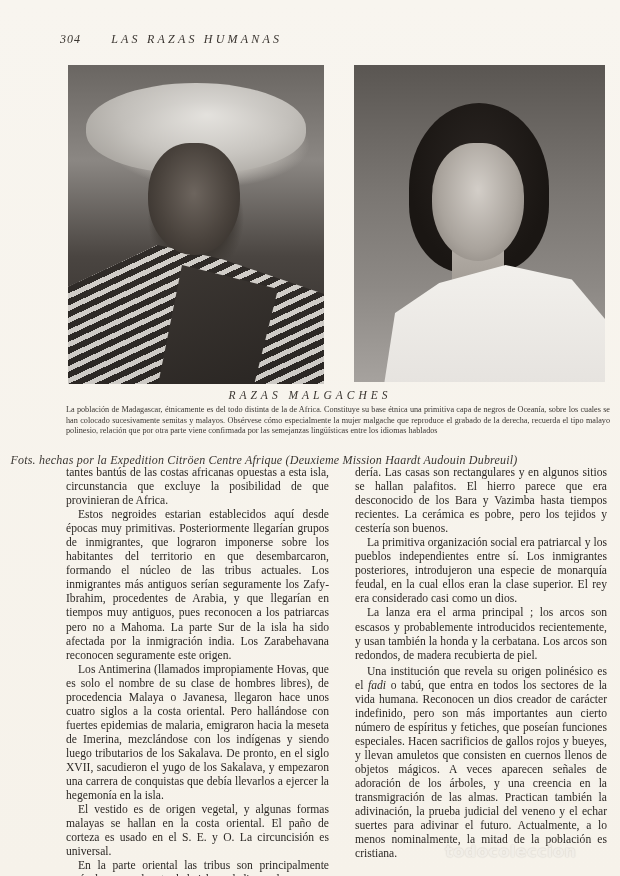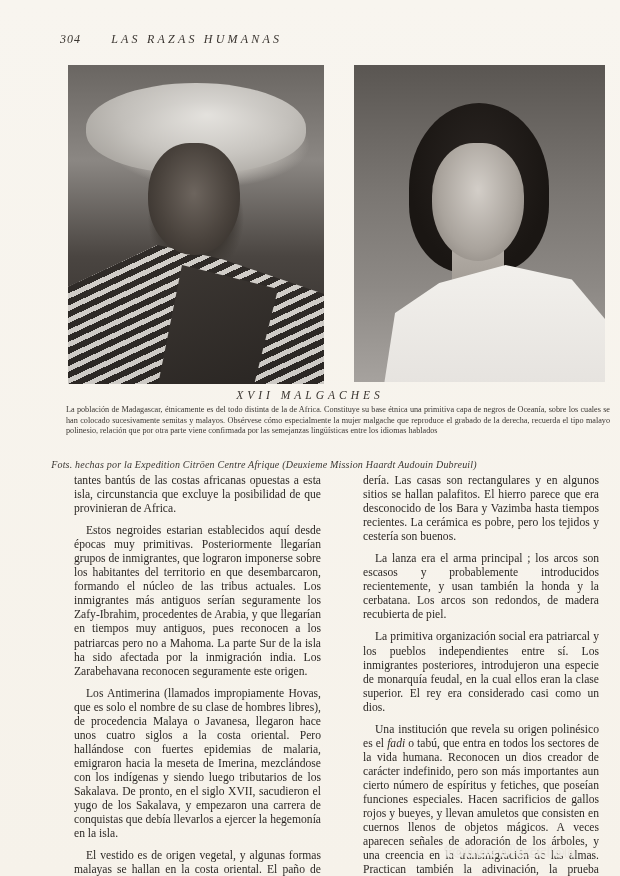--- a/index.html
+++ b/index.html
@@ -145,45 +145,44 @@
       text-align: center;
     }
     .caption-credit {
       position: absolute;
       left: 0;
       width: 528px;
       top: 453px;
       text-align: center;
       font-family: "Liberation Serif", "DejaVu Serif", serif;
       font-style: italic;
-      font-size: 10px;
+      font-size: 12px;
       color: #3a3632;
       letter-spacing: 0.2px;
-      margin-top: 6px;
     }
     .col {
       position: absolute;
       top: 466px;
       font-family: "Liberation Serif", "DejaVu Serif", serif;
       font-size: 11.6px;
       line-height: 14.05px;
       color: #2c2825;
       text-align: justify;
       hyphens: manual;
     }
     .col-left {
       left: 66px;
       width: 263px;
     }
     .col-right {
       left: 355px;
       width: 252px;
     }
     .col p {
-      margin: 8px;
+      margin: 0;
       text-indent: 0;
     }
     .col p.indent {
       text-indent: 12px;
     }
     .col p.tight {
       margin-top: 2px;
     }
     .col em {
       font-style: italic;
@@ -218,38 +217,38 @@
     <div class="face"></div>
   </div>
 
   <div class="photo photo-right" title="Retrato de mujer malgache con peinado oscuro y prenda blanca">
     <div class="hair"></div>
     <div class="neck"></div>
     <div class="garment"></div>
     <div class="face"></div>
   </div>
 
-  <div class="caption-title">XVII MALGACHES</div>
+  <div class="caption-title">RAZAS MALGACHES</div>
 
   <div class="caption-body">
     <span>La población de Madagascar, étnicamente es del todo distinta de la de Africa. Constituye su base étnica una primitiva capa de negros de Oceanía, sobre los cuales se han colocado sucesivamente semitas y malayos. Obsérvese cómo especialmente la mujer malgache que reproduce el grabado de la derecha, recuerda el tipo malayo polinesio, relación que por otra parte viene confirmada por las semejanzas lingüísticas entre los idiomas hablados</span>
   </div>
 
   <div class="caption-credit">Fots. hechas por la Expedition Citröen Centre Afrique (Deuxieme Mission Haardt Audouin Dubreuil)</div>
 
   <div class="col col-left">
     <p>tantes bantús de las costas africanas opuestas a esta isla, circunstancia que excluye la posibilidad de que provinieran de Africa.</p>
     <p class="indent">Estos negroides estarian establecidos aquí desde épocas muy primitivas. Posteriormente llegarían grupos de inmigrantes, que lograron imponerse sobre los habitantes del territorio en que desembarcaron, formando el núcleo de las tribus actuales. Los inmigrantes más antiguos serían seguramente los Zafy-Ibrahim, procedentes de Arabia, y que llegarían en tiempos muy antiguos, pues reconocen a los patriarcas pero no a Mahoma. La parte Sur de la isla ha sido afectada por la inmigración india. Los Zarabehavana reconocen seguramente este origen.</p>
     <p class="indent">Los Antimerina (llamados impropiamente Hovas, que es solo el nombre de su clase de hombres libres), de procedencia Malaya o Javanesa, llegaron hace unos cuatro siglos a la costa oriental. Pero hallándose con fuertes epidemias de malaria, emigraron hacia la meseta de Imerina, mezclándose con los indígenas y siendo luego tributarios de los Sakalava. De pronto, en el siglo XVII, sacudieron el yugo de los Sakalava, y empezaron una carrera de conquistas que debía llevarlos a ejercer la hegemonía en la isla.</p>
     <p class="indent">El vestido es de origen vegetal, y algunas formas malayas se hallan en la costa oriental. El paño de corteza es usado en el S. E. y O. La circuncisión es universal.</p>
     <p class="indent">En la parte oriental las tribus son principalmente agrícolas, y en el resto de la isla se dedican a la gana-</p>
   </div>
 
   <div class="col col-right">
     <p>dería. Las casas son rectangulares y en algunos sitios se hallan palafitos. El hierro parece que era desconocido de los Bara y Vazimba hasta tiempos recientes. La cerámica es pobre, pero los tejidos y cestería son buenos.</p>
+    <p class="indent">La primitiva organización social era patriarcal y los pueblos independientes entre sí. Los inmigrantes posteriores, introdujeron una especie de monarquía feudal, en la cual ellos eran la clase superior. El rey era considerado casi como un dios.</p>
     <p class="indent">La lanza era el arma principal ; los arcos son escasos y probablemente introducidos recientemente, y usan también la honda y la cerbatana. Los arcos son redondos, de madera recubierta de piel.</p>
-    <p class="indent">La primitiva organización social era patriarcal y los pueblos independientes entre sí. Los inmigrantes posteriores, introdujeron una especie de monarquía feudal, en la cual ellos eran la clase superior. El rey era considerado casi como un dios.</p>
     <p class="indent tight"><span>Una institución que revela su origen polinésico es el </span><em>fadi</em><span> o tabú, que entra en todos los sectores de la vida humana. Reconocen un dios creador de carácter indefinido, pero son más importantes aun cierto número de espíritus y fetiches, que poseían funciones especiales. Hacen sacrificios de gallos rojos y bueyes, y llevan amuletos que consisten en cuernos llenos de objetos mágicos. A veces aparecen señales de adoración de los árboles, y una creencia en la transmigración de las almas. Practican también la adivinación, la prueba judicial del veneno y el echar suertes para adivinar el futuro. Actualmente, a lo menos nominalmente, la mitad de la población es cristiana.</span></p>
   </div>
 
   <div class="watermark">todocoleccion</div>
 
 </div>
 
 </body></html>

